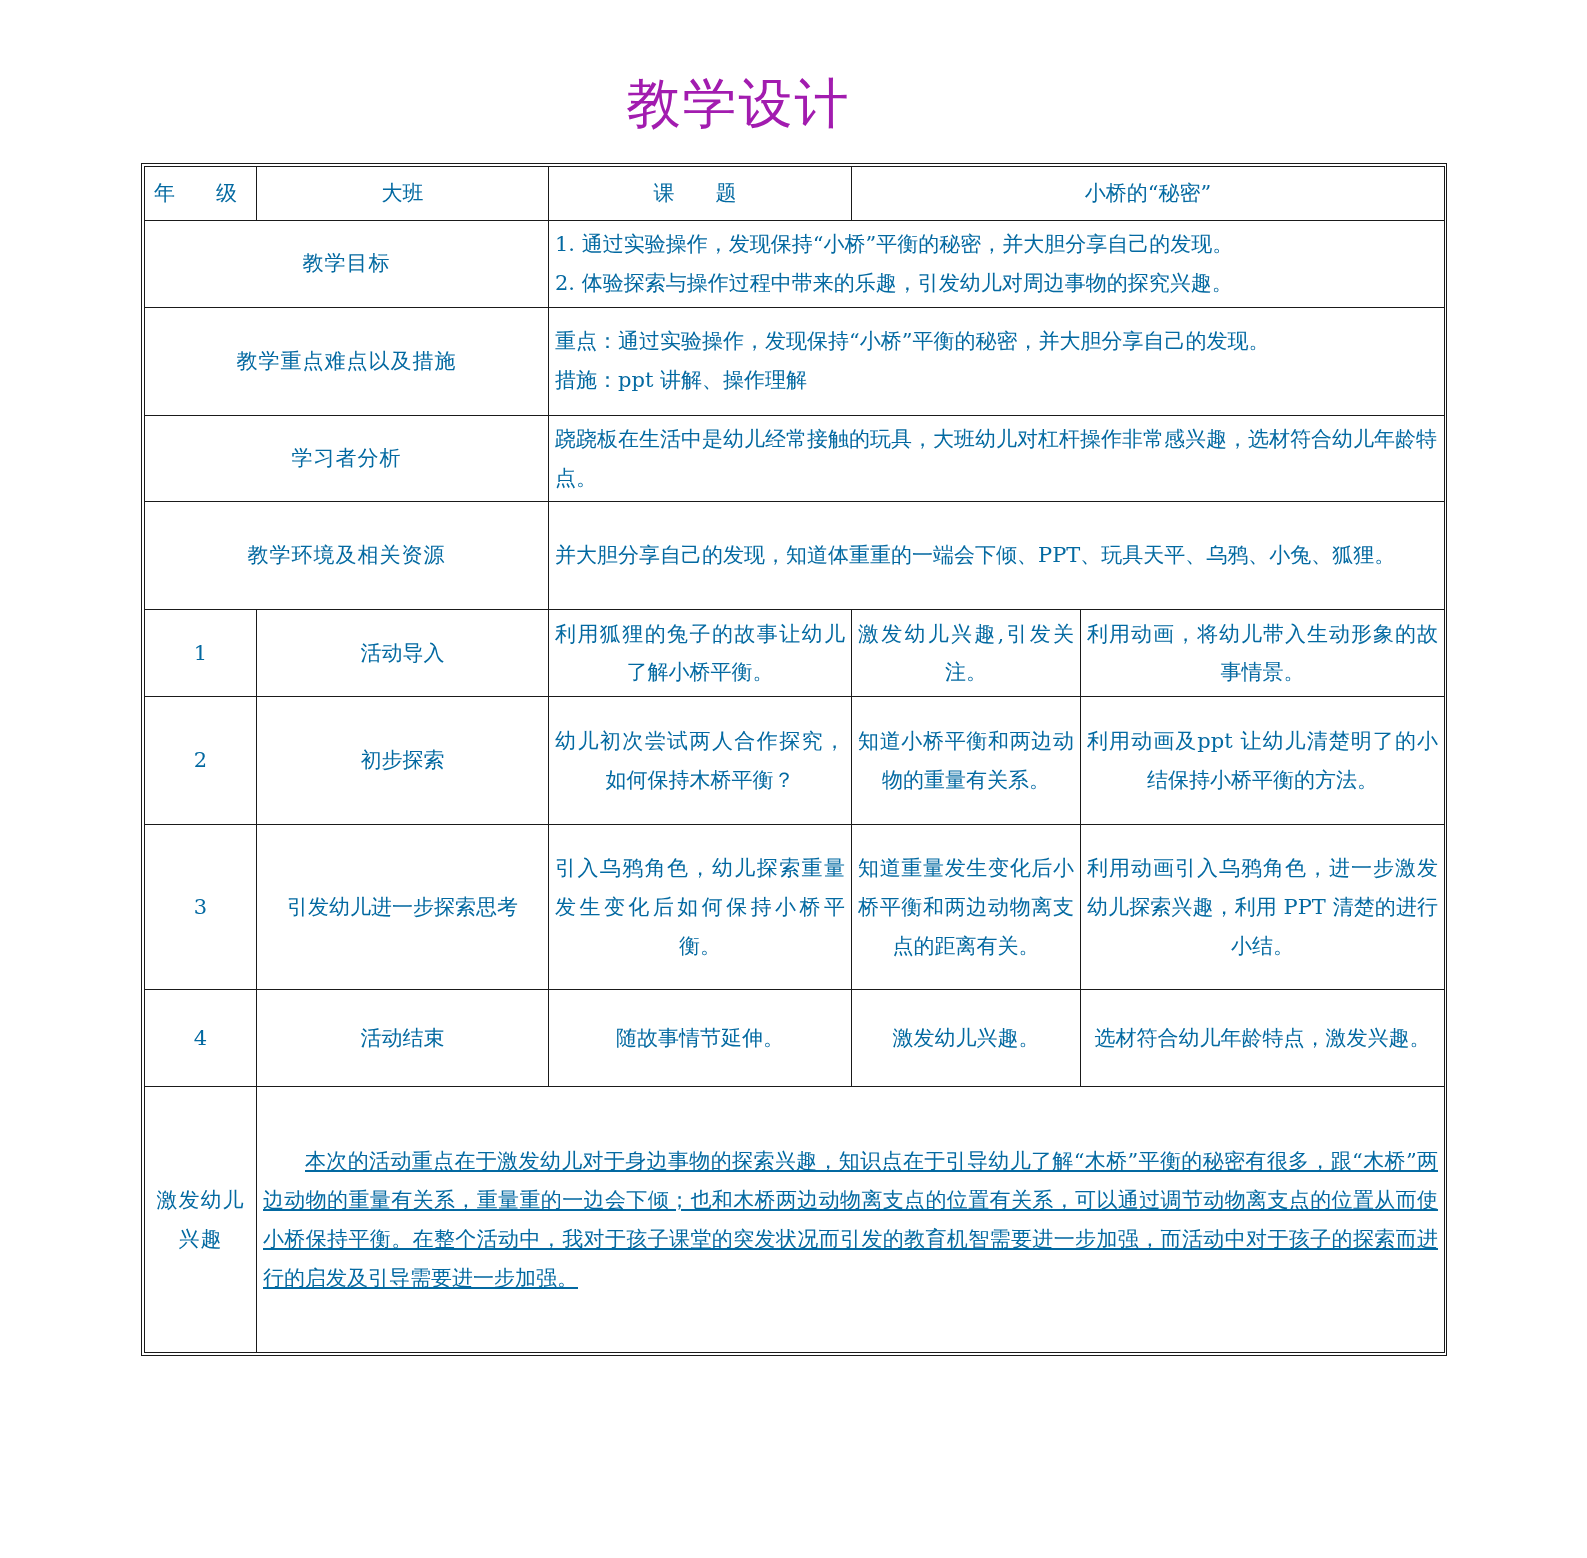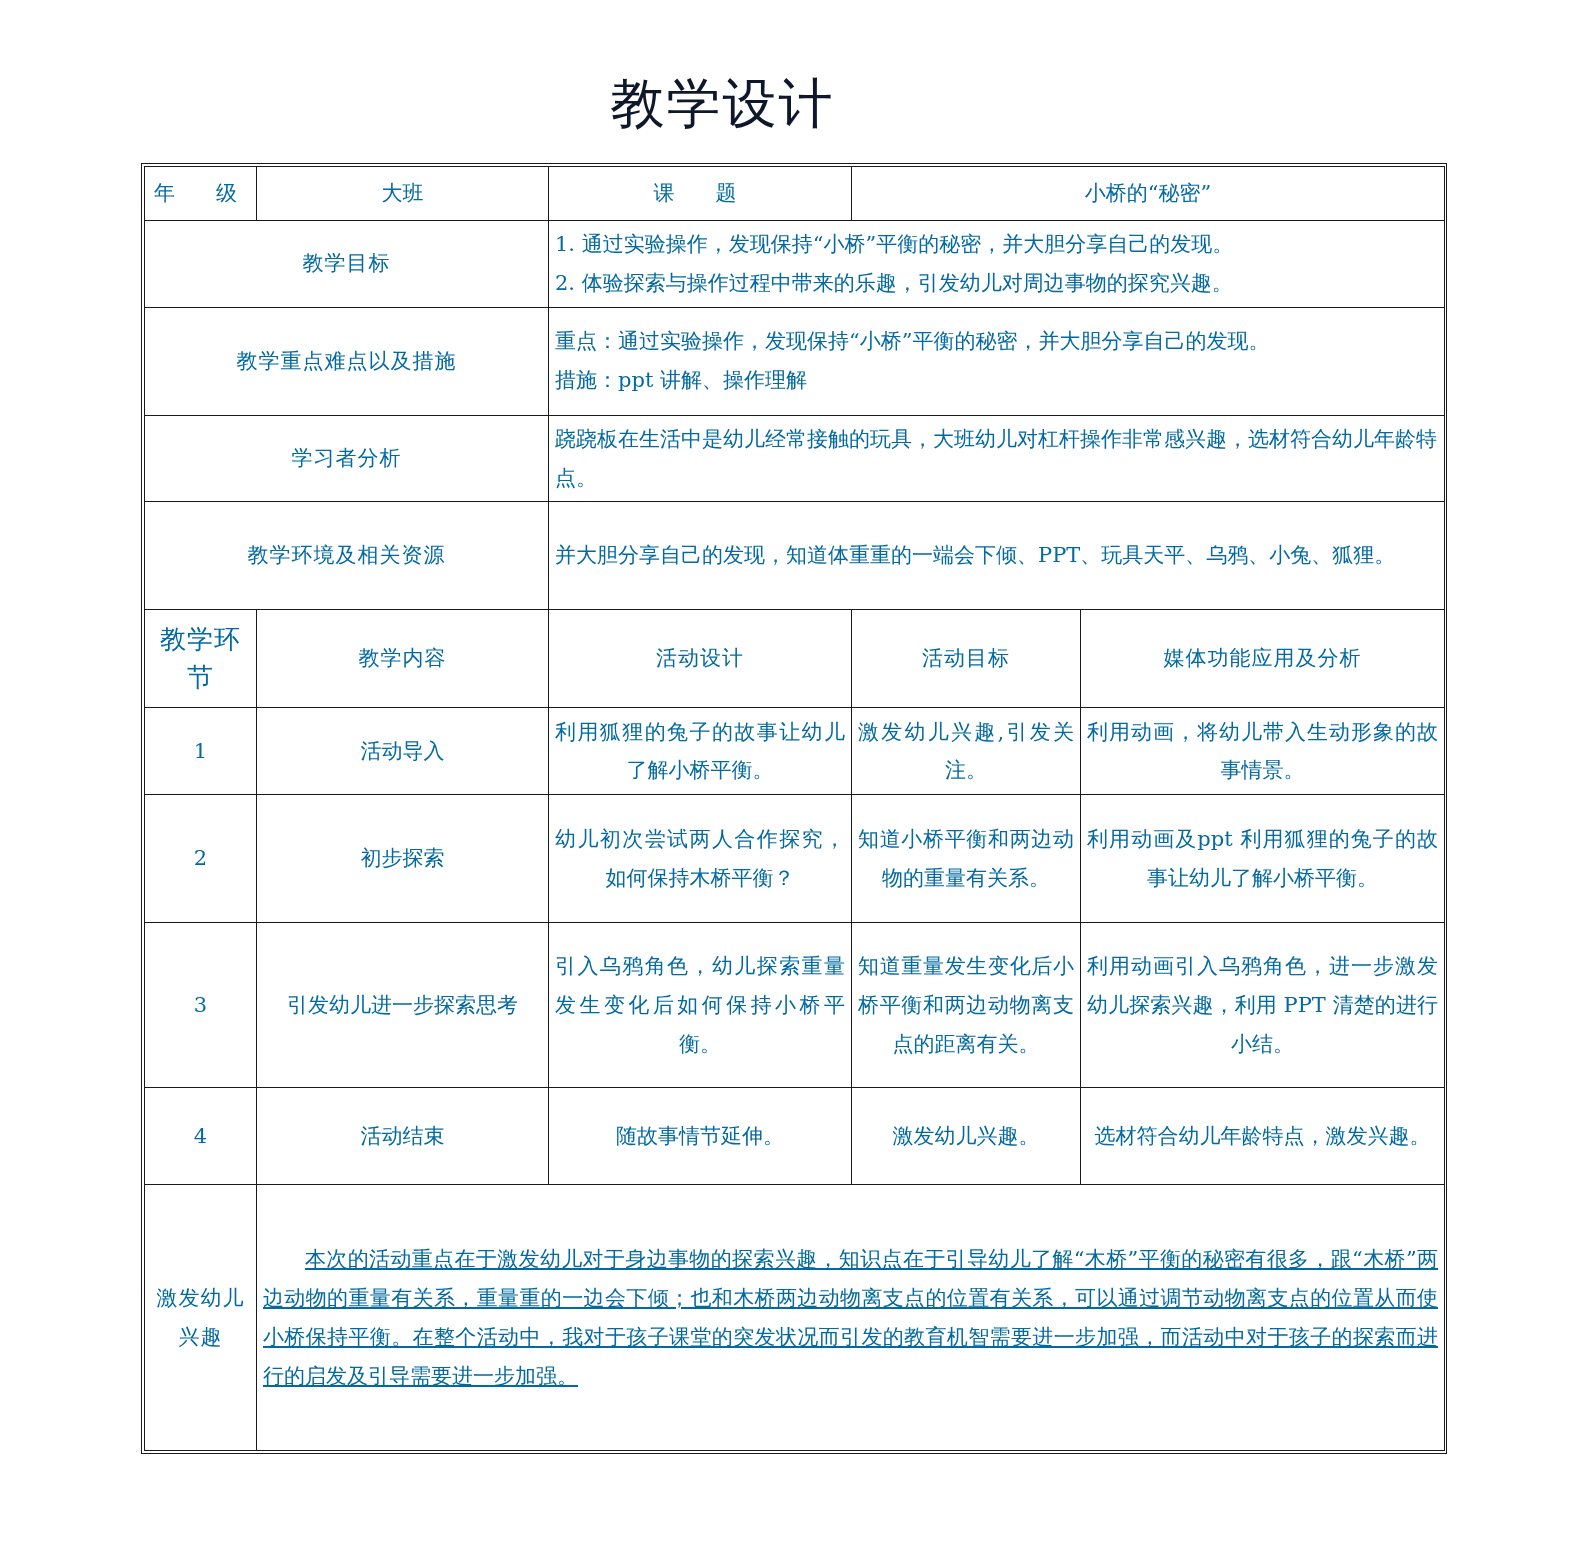--- a/index.html
+++ b/index.html
@@ -16,28 +16,28 @@
     overflow: hidden;
   }
   #page {
     position: relative;
     width: 1587px;
     height: 1558px;
   }
   .doc-title {
     position: absolute;
     top: 72px;
-    left: 0;
+    left: 16px;
     width: 1445px;
     text-align: center;
     font-size: 54px;
     line-height: 64px;
     letter-spacing: 2px;
     font-family: "DejaVu Serif", "Liberation Serif", serif;
-    color: #0f172a;
+    color: #a21caf;
   }
   .table-wrap {
     position: absolute;
     left: 141px;
     top: 163px;
     width: 1300px;
     border: 1px solid #1a1a1a;
     padding: 2px;
     box-sizing: content-box;
   }
@@ -165,42 +165,35 @@
         <tr>
           <td class="lbl" colspan="2" style="height:82px">学习者分析</td>
           <td class="body-text" colspan="3">跷跷板在生活中是幼儿经常接触的玩具，大班幼儿对杠杆操作非常感兴趣，选材符合幼儿年龄特点。</td>
         </tr>
 
         <tr>
           <td class="lbl" colspan="2" style="height:108px">教学环境及相关资源</td>
           <td class="body-text" colspan="3">并大胆分享自己的发现，知道体重重的一端会下倾、PPT、玩具天平、乌鸦、小兔、狐狸。</td>
         </tr>
 
-        <tr>
-          <td class="secthead" style="height:98px;font-size:26px;line-height:1.45">教学环节</td>
-          <td class="secthead">教学内容</td>
-          <td class="secthead">活动设计</td>
-          <td class="secthead">活动目标</td>
-          <td class="secthead">媒体功能应用及分析</td>
-        </tr>
 
         <tr>
           <td class="cellnum" style="height:87px">1</td>
           <td class="cellc">活动导入</td>
           <td class="cellc-j">利用狐狸的兔子的故事让幼儿了解小桥平衡。</td>
           <td class="cellc-j">激发幼儿兴趣,引发关注。</td>
           <td class="cellc-j">利用动画，将幼儿带入生动形象的故事情景。</td>
         </tr>
 
         <tr>
           <td class="cellnum" style="height:128px">2</td>
           <td class="cellc">初步探索</td>
           <td class="cellc-j">幼儿初次尝试两人合作探究，如何保持木桥平衡？</td>
           <td class="cellc-j">知道小桥平衡和两边动物的重量有关系。</td>
-          <td class="cellc-j">利用动画及ppt 利用狐狸的兔子的故事让幼儿了解小桥平衡。</td>
+          <td class="cellc-j">利用动画及ppt 让幼儿清楚明了的小结保持小桥平衡的方法。</td>
         </tr>
 
         <tr>
           <td class="cellnum" style="height:165px">3</td>
           <td class="cellc">引发幼儿进一步探索思考</td>
           <td class="cellc-j">引入乌鸦角色，幼儿探索重量发生变化后如何保持小桥平衡。</td>
           <td class="cellc-j">知道重量发生变化后小桥平衡和两边动物离支点的距离有关。</td>
           <td class="cellc-j">利用动画引入乌鸦角色，进一步激发幼儿探索兴趣，利用 PPT 清楚的进行小结。</td>
         </tr>
 

